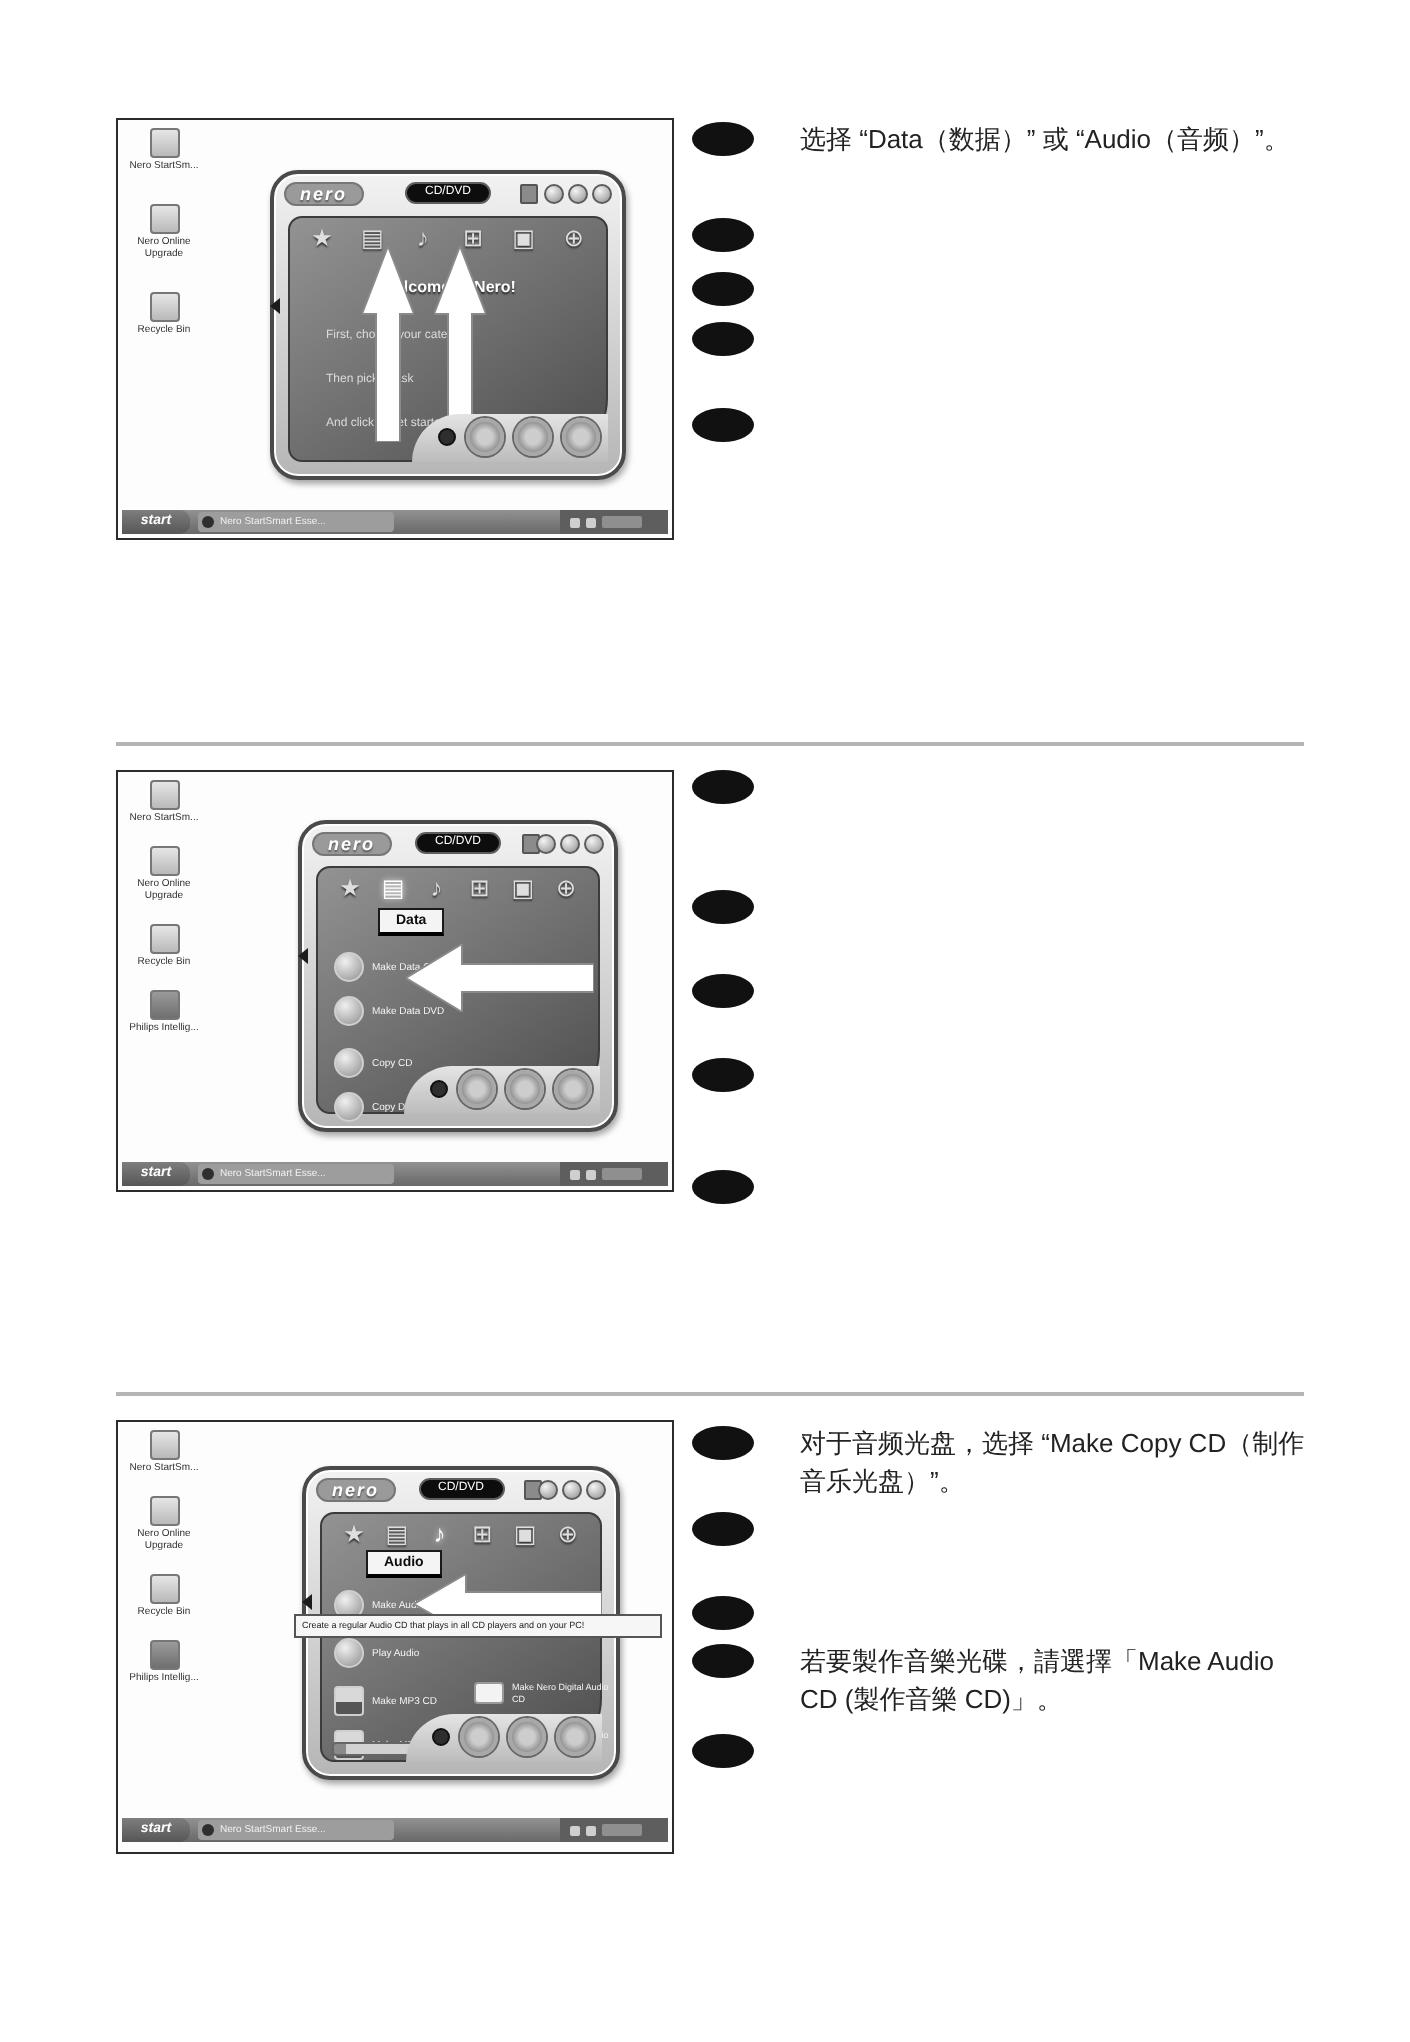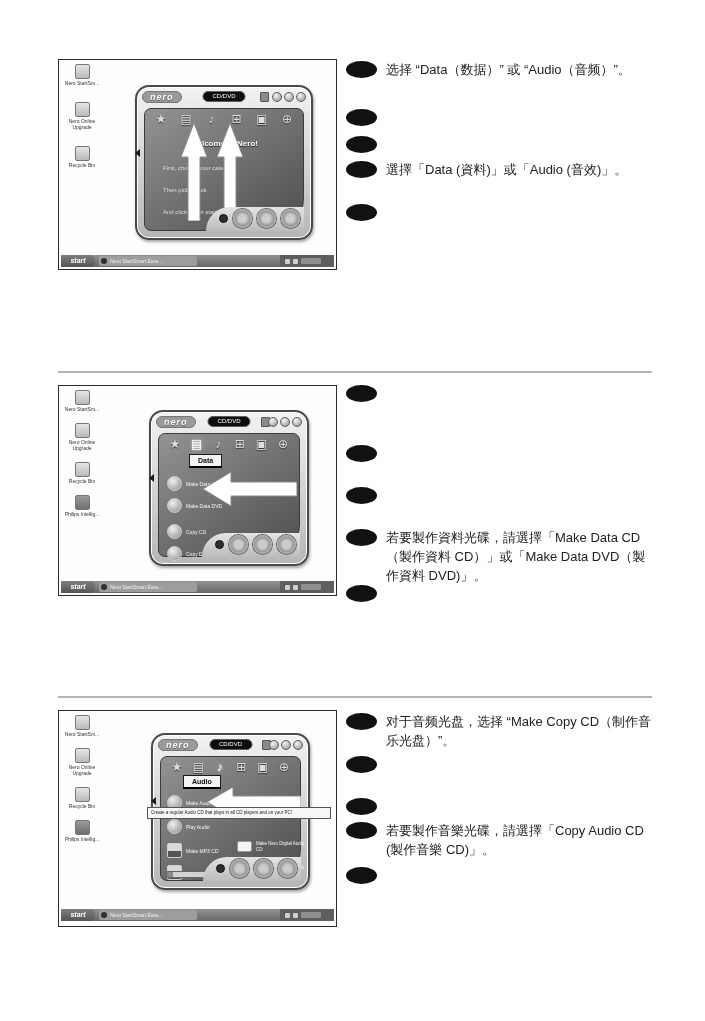--- a/index.html
+++ b/index.html
@@ -2,21 +2,21 @@
 <html><head>
 <meta charset="utf-8">
 <style>
   html,body{margin:0;padding:0;}
   body{
     width:705px;height:1021px;position:relative;background:#ffffff;
     font-family:"Liberation Sans","DejaVu Sans",sans-serif;color:#1c1c1c;
     overflow:hidden;
   }
   
-  .trow{position:absolute;left:346px;width:308px;display:flex;gap:9px;align-items:flex-start;}
+  .trow{position:absolute;left:346px;width:308px;display:flex;gap:23px;align-items:flex-start;}
   .badge{flex:0 0 31px;width:31px;height:17px;background:#111;border-radius:50%;margin-top:1px;}
   .para{font-size:13px;line-height:19px;margin:0;color:#222;}
   .divider{position:absolute;left:58px;width:594px;height:2px;background:#b5b5b5;}
 
   
   .panel{position:absolute;left:58px;width:277px;background:#fdfdfd;border:1px solid #2b2b2b;overflow:hidden;}
   .dicons{position:absolute;left:3px;top:4px;width:40px;}
   .dicon{text-align:center;cursor:default;}
   .sp1 .dicon{margin-bottom:16px;} .sp2 .dicon{margin-bottom:11px;}
   .dimg{display:block;width:13px;height:13px;margin:0 auto 1px auto;background:linear-gradient(#e6e6e6,#b9b9b9);border:1px solid #777;border-radius:2px;}
@@ -139,21 +139,20 @@
   <p class="para">选择 “Data（数据）” 或 “Audio（音频）”。</p>
 </div>
 <div class="trow" style="top:108px;">
     <span class="badge"></span>
   </div>
 <div class="trow" style="top:135px;">
     <span class="badge"></span>
   </div>
 <div class="trow" style="top:160px;">
   <span class="badge"></span>
-  <p class="para">選擇「Data (資料)」或「Audio (音效)」。</p>
 </div>
 <div class="trow" style="top:203px;">
     <span class="badge"></span>
   </div>
 
 <div class="divider" style="top:371px;"></div>
 
 <div class="panel sp2" style="top:385px;height:209px;">
   <div class="dicons">
     <div class="dicon">
@@ -240,21 +239,20 @@
   <span class="badge"></span>
 </div>
 <div class="trow" style="top:444px;">
     <span class="badge"></span>
   </div>
 <div class="trow" style="top:486px;">
     <span class="badge"></span>
   </div>
 <div class="trow" style="top:528px;">
   <span class="badge"></span>
-  <p class="para">若要製作資料光碟，請選擇「Make Data CD（製作資料 CD）」或「Make Data DVD（製作資料 DVD)」。</p>
 </div>
 <div class="trow" style="top:584px;">
     <span class="badge"></span>
   </div>
 
 <div class="divider" style="top:696px;"></div>
 
 <div class="panel sp2" style="top:710px;height:215px;">
   <div class="dicons">
     <div class="dicon">
@@ -353,17 +351,17 @@
   <p class="para">对于音频光盘，选择 “Make Copy CD（制作音乐光盘）”。</p>
 </div>
 <div class="trow" style="top:755px;">
     <span class="badge"></span>
   </div>
 <div class="trow" style="top:797px;">
     <span class="badge"></span>
   </div>
 <div class="trow" style="top:821px;">
   <span class="badge"></span>
-  <p class="para">若要製作音樂光碟，請選擇「Copy Audio CD (製作音樂 CD)」。</p>
+  <p class="para">若要製作音樂光碟，請選擇「Make Audio CD (製作音樂 CD)」。</p>
 </div>
 <div class="trow" style="top:866px;">
     <span class="badge"></span>
   </div>
 
 </body></html>

